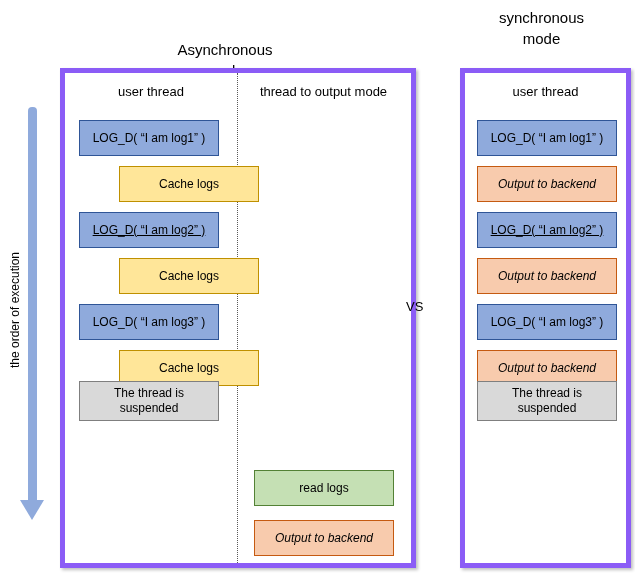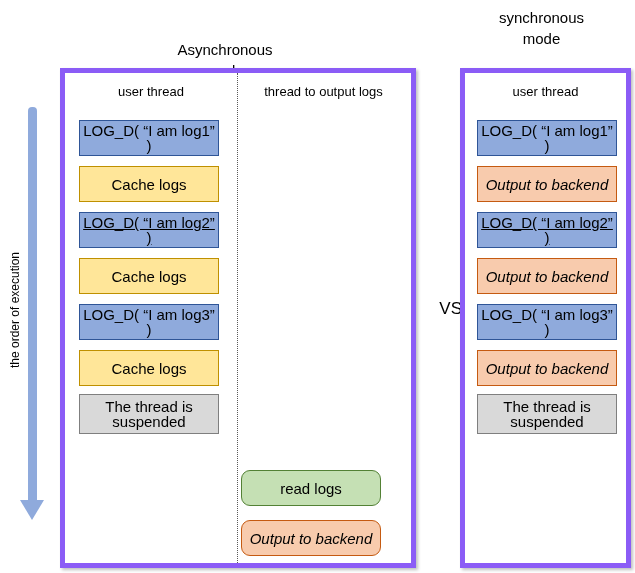--- a/index.html
+++ b/index.html
@@ -28,40 +28,40 @@
   .col-header.full       { left: 0;     width: 100%;  }
 
   .divider {
     position: absolute; left: 172px; top: 0; bottom: 0; width: 0;
     border-left: 1px dotted #595959;
   }
 
   .box {
     position: absolute; width: 138px; height: 34px;
     border: 1px solid; display: flex; align-items: center; justify-content: center;
-    text-align: center; font-size: 15px; line-height: 15px; box-sizing: content-box;
+    text-align: center; font-size: 12px; line-height: 15px; box-sizing: content-box;
   }
   .log       { background: var(--log-fill);       border-color: var(--log-border); }
-  .cache     { background: var(--cache-fill);     border-color: var(--cache-border); }
+  .cache     { background: var(--cache-fill);     border-color: var(--cache-border); margin-left: 40px; }
   .suspended { background: var(--suspended-fill); border-color: var(--suspended-border);
                height: 38px; width: 102px; padding: 0 18px; }
   .read      { background: var(--read-fill);      border-color: var(--read-border); }
   .output    { background: var(--output-fill);    border-color: var(--output-border); font-style: italic; }
 
   #left-panel .ucol  { left: 14px; }
-  #left-panel .ocol  { left: 176px; border-radius: 9px; }
+  #left-panel .ocol  { left: 189px; }
   #right-panel .ucol { left: 12px; }
 
   .t1 { top: 47px; }  .t2 { top: 93px; }  .t3 { top: 139px; text-decoration: underline; }
   .t4 { top: 185px; } .t5 { top: 231px; } .t6 { top: 277px; }
-  .t7 { top: 321px; } .t8 { top: 397px; } .t9 { top: 447px; }
+  .t7 { top: 308px; } .t8 { top: 397px; } .t9 { top: 447px; }
 
   #vs {
     position: absolute; left: 406px; top: 299px; width: 56px;
-    text-align: right; font-size: 17px;
+    text-align: left; font-size: 13px;
   }
 
   .arrow-shaft {
     position: absolute; left: 28px; top: 107px; width: 9px; height: 394px;
     background: var(--arrow); border-radius: 4px 4px 0 0;
   }
   .arrow-head {
     position: absolute; left: 20px; top: 500px; width: 0; height: 0;
     border-left: 12px solid transparent; border-right: 12px solid transparent;
     border-top: 20px solid var(--arrow);
@@ -82,21 +82,21 @@
   <div>synchronous</div>
   <div>mode</div>
 </div>
 
 <div class="arrow-shaft"></div>
 <div class="arrow-head"></div>
 <div class="axis-label">the order of execution</div>
 
 <div class="panel" id="left-panel">
   <div class="col-header user-col">user thread</div>
-  <div class="col-header output-col">thread to output logs</div>
+  <div class="col-header output-col">thread to output mode</div>
   <div class="divider"></div>
 
   <div class="box log ucol t1">LOG_D( “I am log1” )</div>
   <div class="box cache ucol t2">Cache logs</div>
   <div class="box log ucol t3">LOG_D( “I am log2” )</div>
   <div class="box cache ucol t4">Cache logs</div>
   <div class="box log ucol t5">LOG_D( “I am log3” )</div>
   <div class="box cache ucol t6">Cache logs</div>
   <div class="box suspended ucol t7">The thread is suspended</div>
 

